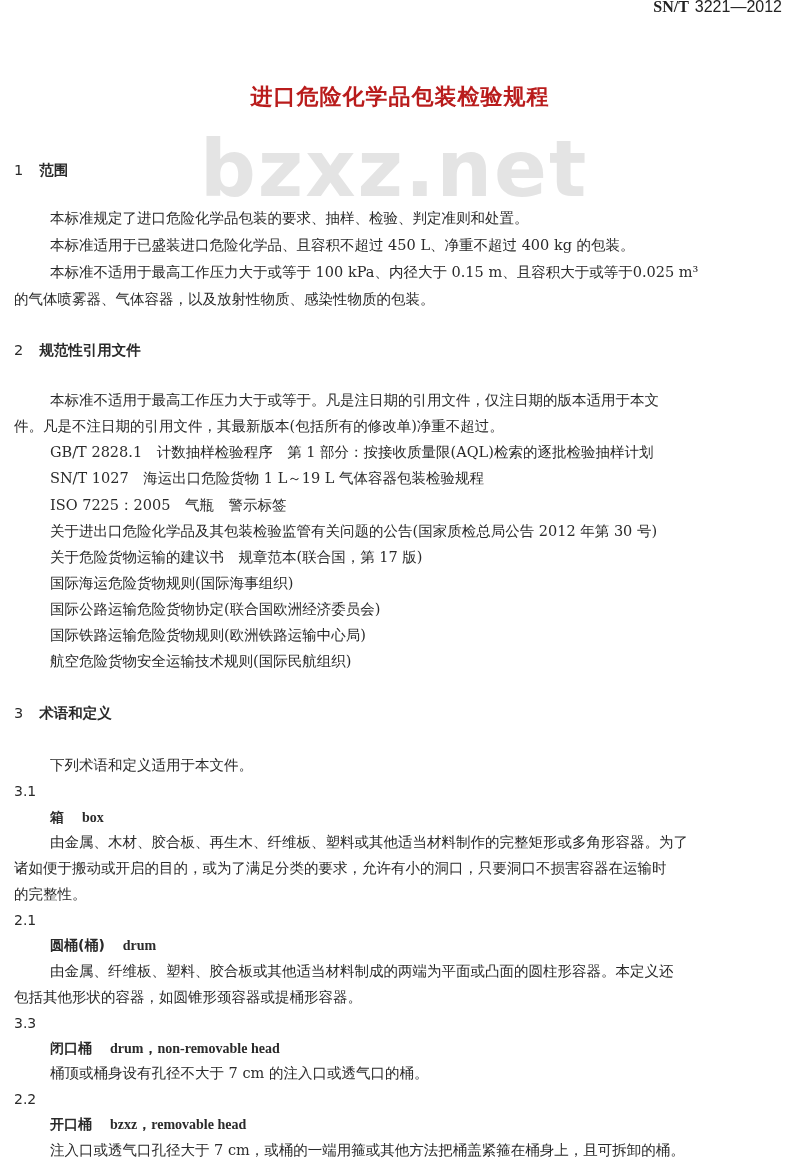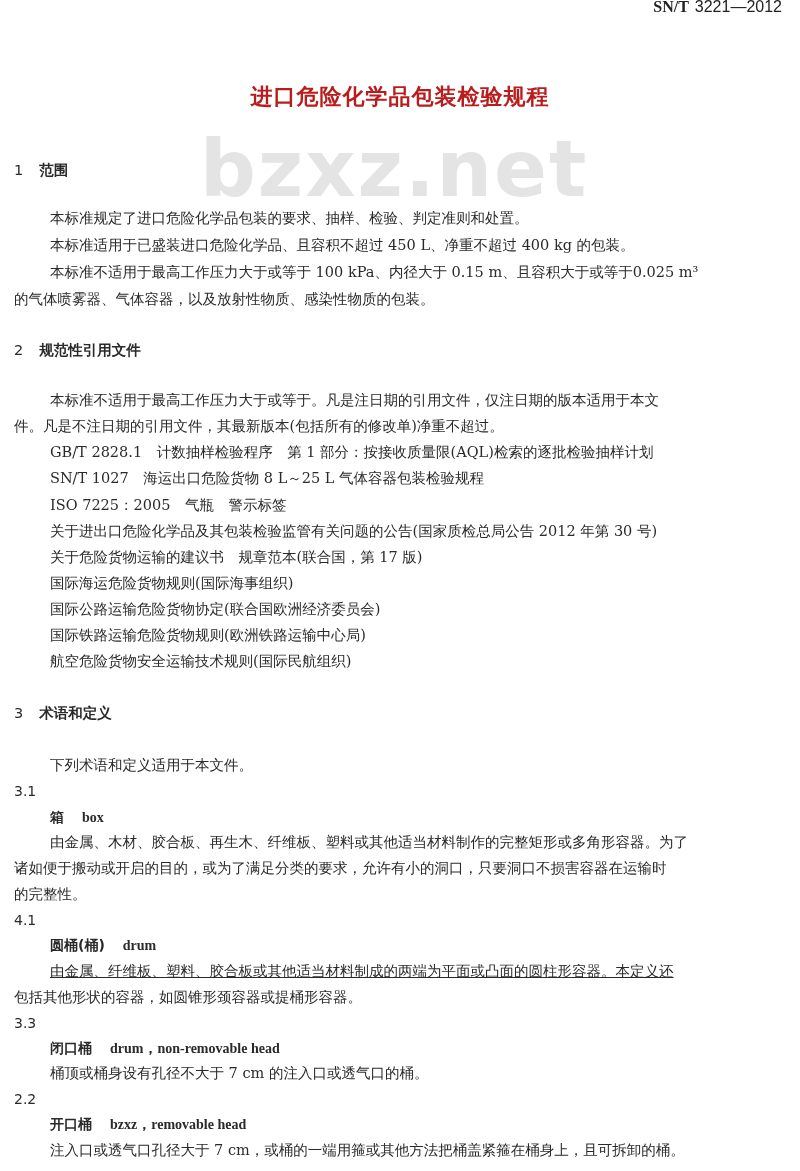--- a/index.html
+++ b/index.html
@@ -46,21 +46,21 @@
 <div class="line ind" style="top:235px;">本标准适用于已盛装进口危险化学品、且容积不超过 450 L、净重不超过 400 kg 的包装。</div>
 <div class="line ind" style="top:262px;">本标准不适用于最高工作压力大于或等于 100 kPa、内径大于 0.15 m、且容积大于或等于0.025 m³</div>
 <div class="line l0" style="top:289px;">的气体喷雾器、气体容器，以及放射性物质、感染性物质的包装。</div>
 
 <div class="line heading" style="top:340px;">
   <span class="n">2</span><span>规范性引用文件</span>
 </div>
 <div class="line ind" style="top:390px;">本标准不适用于最高工作压力大于或等于。凡是注日期的引用文件，仅注日期的版本适用于本文</div>
 <div class="line l0" style="top:416px;">件。凡是不注日期的引用文件，其最新版本(包括所有的修改单)净重不超过。</div>
 <div class="line ind" style="top:442px;">GB/T 2828.1　计数抽样检验程序　第 1 部分：按接收质量限(AQL)检索的逐批检验抽样计划</div>
-<div class="line ind" style="top:468px;">SN/T 1027　海运出口危险货物 8 L～25 L 气体容器包装检验规程</div>
+<div class="line ind" style="top:468px;">SN/T 1027　海运出口危险货物 1 L～19 L 气体容器包装检验规程</div>
 <div class="line ind" style="top:495px;">ISO 7225：2005　气瓶　警示标签</div>
 <div class="line ind" style="top:521px;">关于进出口危险化学品及其包装检验监管有关问题的公告(国家质检总局公告 2012 年第 30 号)</div>
 <div class="line ind" style="top:547px;">关于危险货物运输的建议书　规章范本(联合国，第 17 版)</div>
 <div class="line ind" style="top:573px;">国际海运危险货物规则(国际海事组织)</div>
 <div class="line ind" style="top:599px;">国际公路运输危险货物协定(联合国欧洲经济委员会)</div>
 <div class="line ind" style="top:625px;">国际铁路运输危险货物规则(欧洲铁路运输中心局)</div>
 <div class="line ind" style="top:651px;">航空危险货物安全运输技术规则(国际民航组织)</div>
 
 <div class="line heading" style="top:703px;">
   <span class="n">3</span><span>术语和定义</span>
@@ -68,25 +68,25 @@
 <div class="line ind" style="top:755px;">下列术语和定义适用于本文件。</div>
 
 <div class="line clause" style="top:781px;">3.1</div>
 <div class="line term" style="top:807px;">
   <span>箱</span><span class="en">box</span>
 </div>
 <div class="line ind" style="top:832px;">由金属、木材、胶合板、再生木、纤维板、塑料或其他适当材料制作的完整矩形或多角形容器。为了</div>
 <div class="line l0" style="top:858px;">诸如便于搬动或开启的目的，或为了满足分类的要求，允许有小的洞口，只要洞口不损害容器在运输时</div>
 <div class="line l0" style="top:884px;">的完整性。</div>
 
-<div class="line clause" style="top:910px;">4.1</div>
+<div class="line clause" style="top:910px;">2.1</div>
 <div class="line term" style="top:935px;">
   <span>圆桶(桶)</span><span class="en">drum</span>
 </div>
-<div class="line ind" style="top:961px;text-decoration:underline;">由金属、纤维板、塑料、胶合板或其他适当材料制成的两端为平面或凸面的圆柱形容器。本定义还</div>
+<div class="line ind" style="top:961px;">由金属、纤维板、塑料、胶合板或其他适当材料制成的两端为平面或凸面的圆柱形容器。本定义还</div>
 <div class="line l0" style="top:987px;">包括其他形状的容器，如圆锥形颈容器或提桶形容器。</div>
 
 <div class="line clause" style="top:1013px;">3.3</div>
 <div class="line term" style="top:1038px;">
   <span>闭口桶</span><span class="en">drum，non-removable head</span>
 </div>
 <div class="line ind" style="top:1063px;">桶顶或桶身设有孔径不大于 7 cm 的注入口或透气口的桶。</div>
 
 <div class="line clause" style="top:1089px;">2.2</div>
 <div class="line term" style="top:1114px;">

